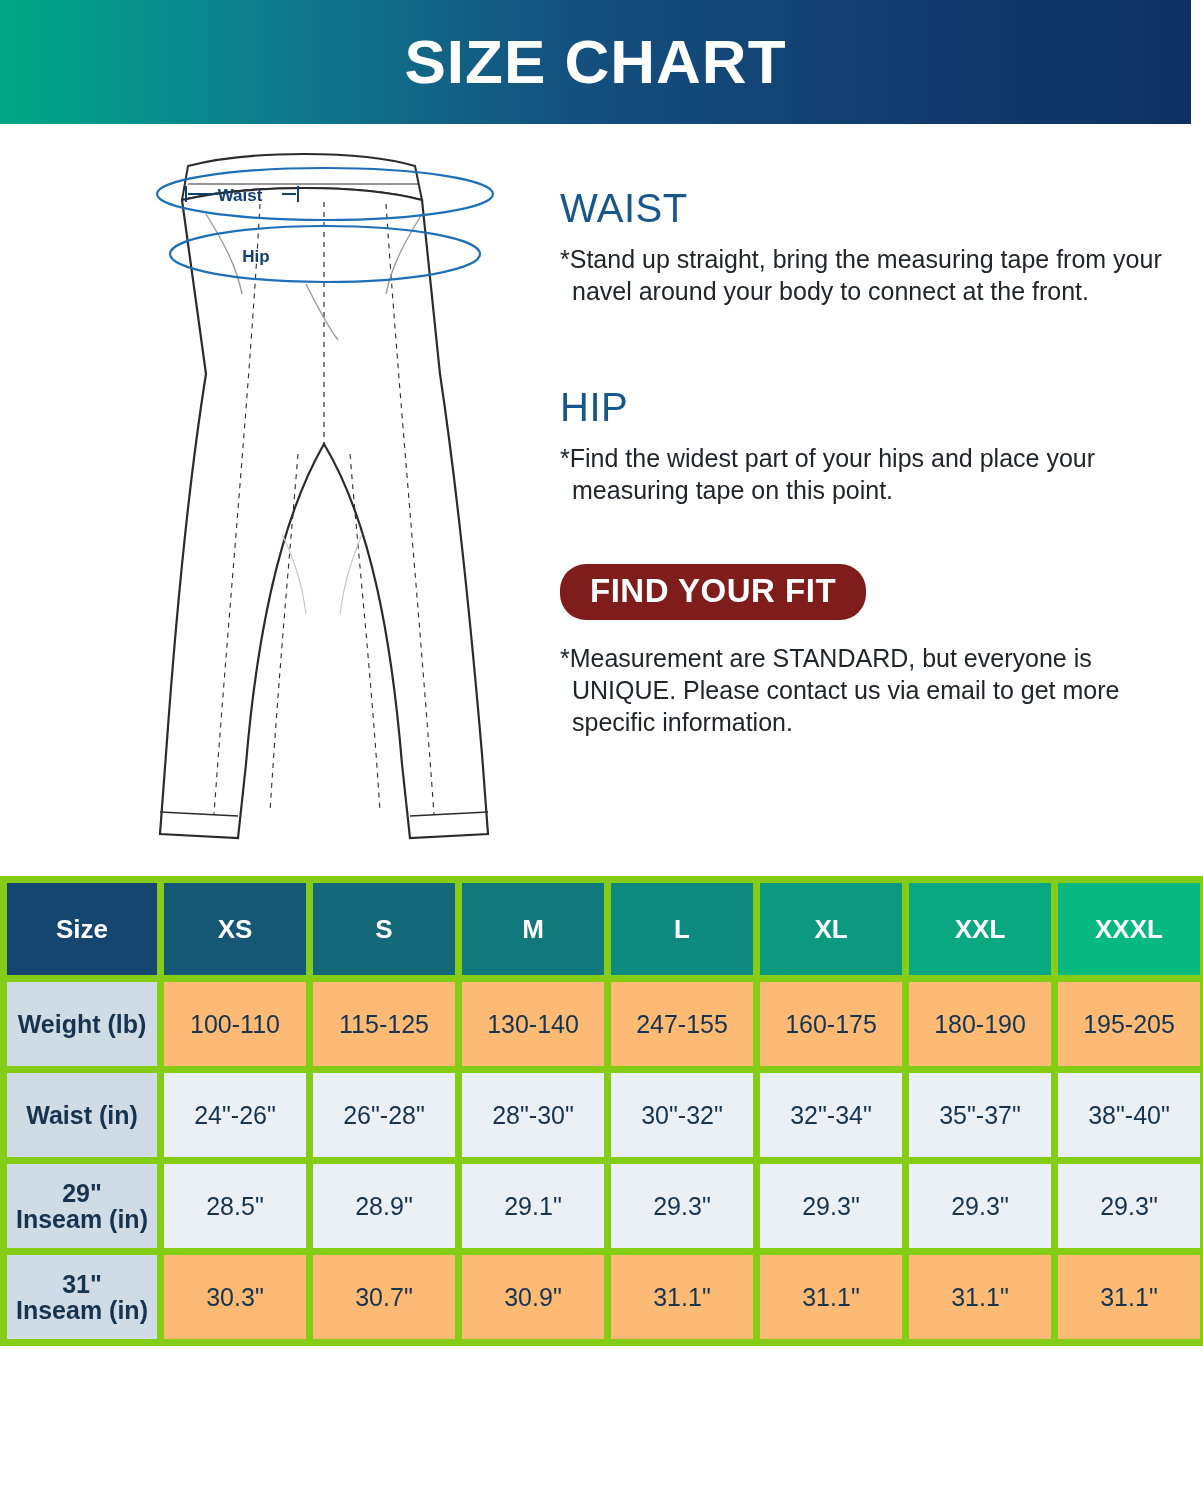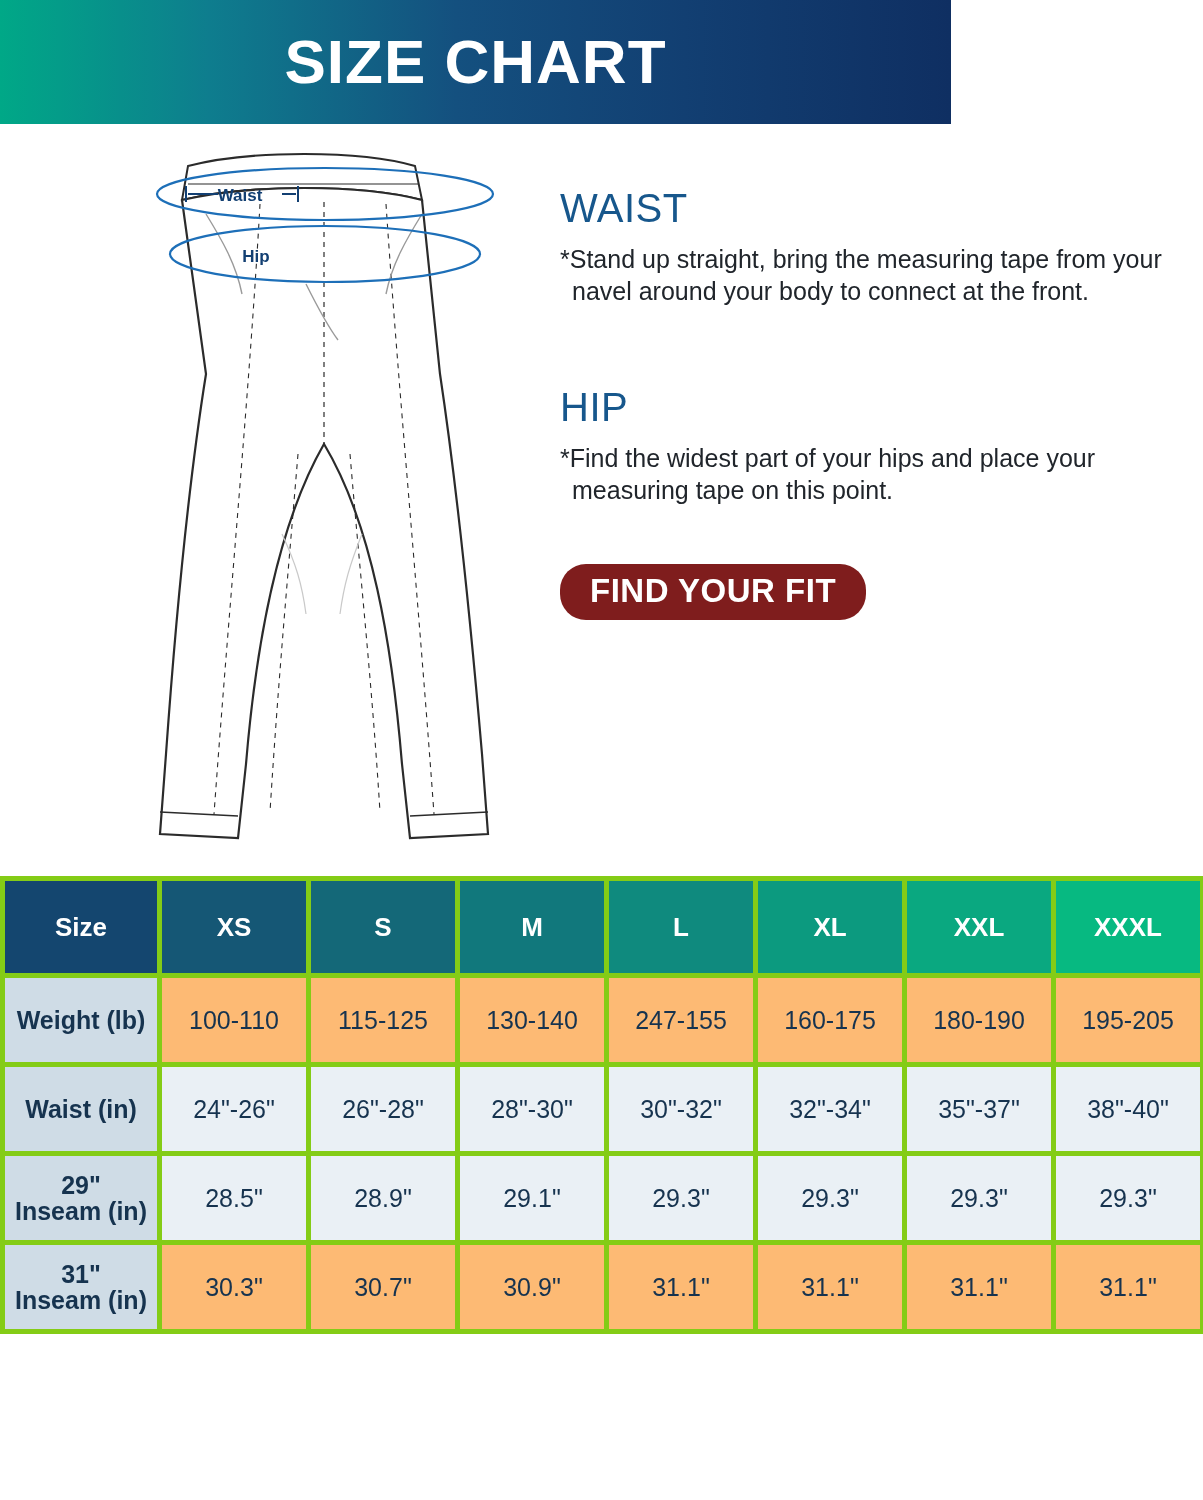--- a/index.html
+++ b/index.html
@@ -10,21 +10,21 @@
     width: 1203px;
     height: 1500px;
     background: #ffffff;
     font-family: "Liberation Sans", sans-serif;
     overflow: hidden;
   }
 
   
   .header {
     position: relative;
-    width: 951px;
+    width: 1191px;
     height: 124px;
     background: linear-gradient(90deg, #00a887 0%, #0e7d8e 22%, #14507f 48%, #123f72 72%, #0f2f62 100%);
     display: flex;
     align-items: center;
     justify-content: center;
   }
   .header-title {
     color: #ffffff;
     font-size: 62px;
     font-weight: bold;
@@ -93,21 +93,21 @@
     top: 876px;
     width: 1203px;
   }
   table.size-table {
     border-collapse: collapse;
     width: 1203px;
     table-layout: fixed;
   }
   table.size-table th,
   table.size-table td {
-    border: 5px solid #84cc16;
+    border: 7px solid #84cc16;
     text-align: center;
     font-size: 25px;
     color: #16334f;
     height: 84px;
     padding: 0 2px;
   }
   table.size-table th.head-cell {
     color: #ffffff;
     font-weight: bold;
     font-size: 26px;
@@ -191,20 +191,21 @@
     <p class="section-body">*Stand up straight, bring the measuring tape from your navel around your body to connect at the front.</p>
 
     <div class="gap-1"></div>
 
     <h2 class="section-title">HIP</h2>
     <p class="section-body">*Find the widest part of your hips and place your measuring tape on this point.</p>
 
     <div class="gap-2"></div>
 
     <div class="fit-badge">FIND YOUR FIT</div>
+    <p class="section-body fit-note">*Measurement are STANDARD, but everyone is UNIQUE. Please contact us via email to get more specific information.</p>
   </div>
 </div>
 
 <div class="table-wrap">
   <table class="size-table">
     <colgroup>
       <col class="c0">
         <col class="cx">
         <col class="cx">
         <col class="cx">

